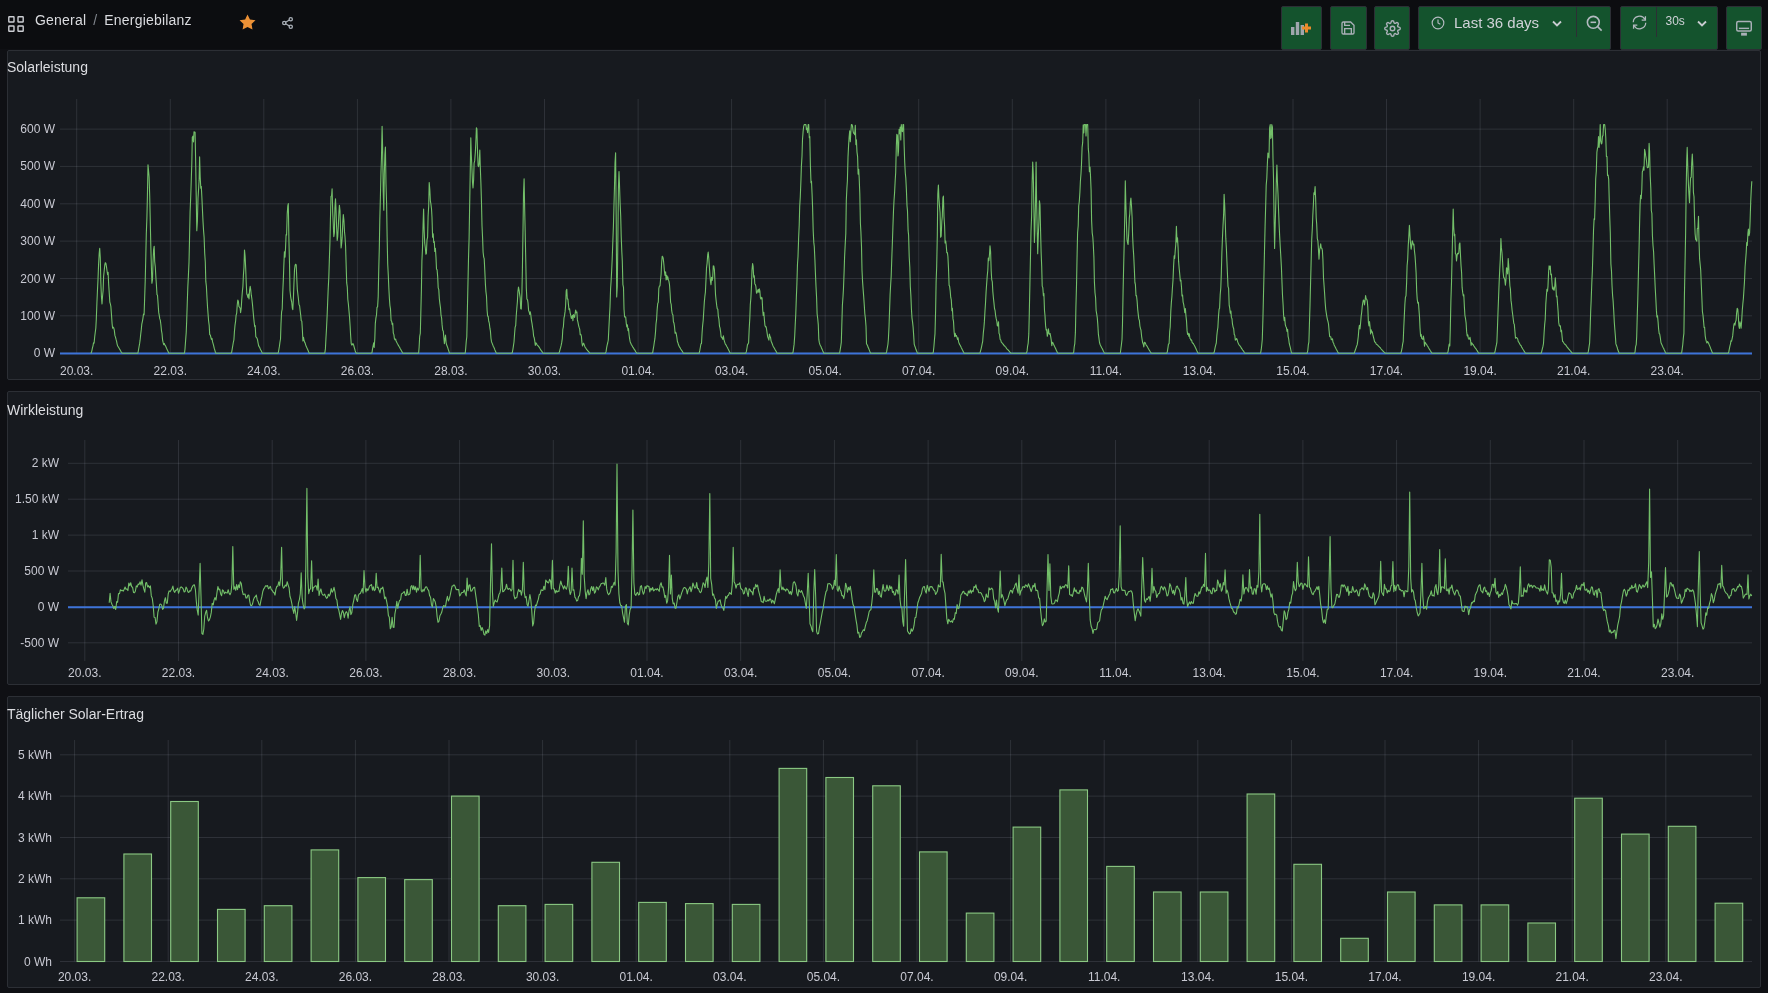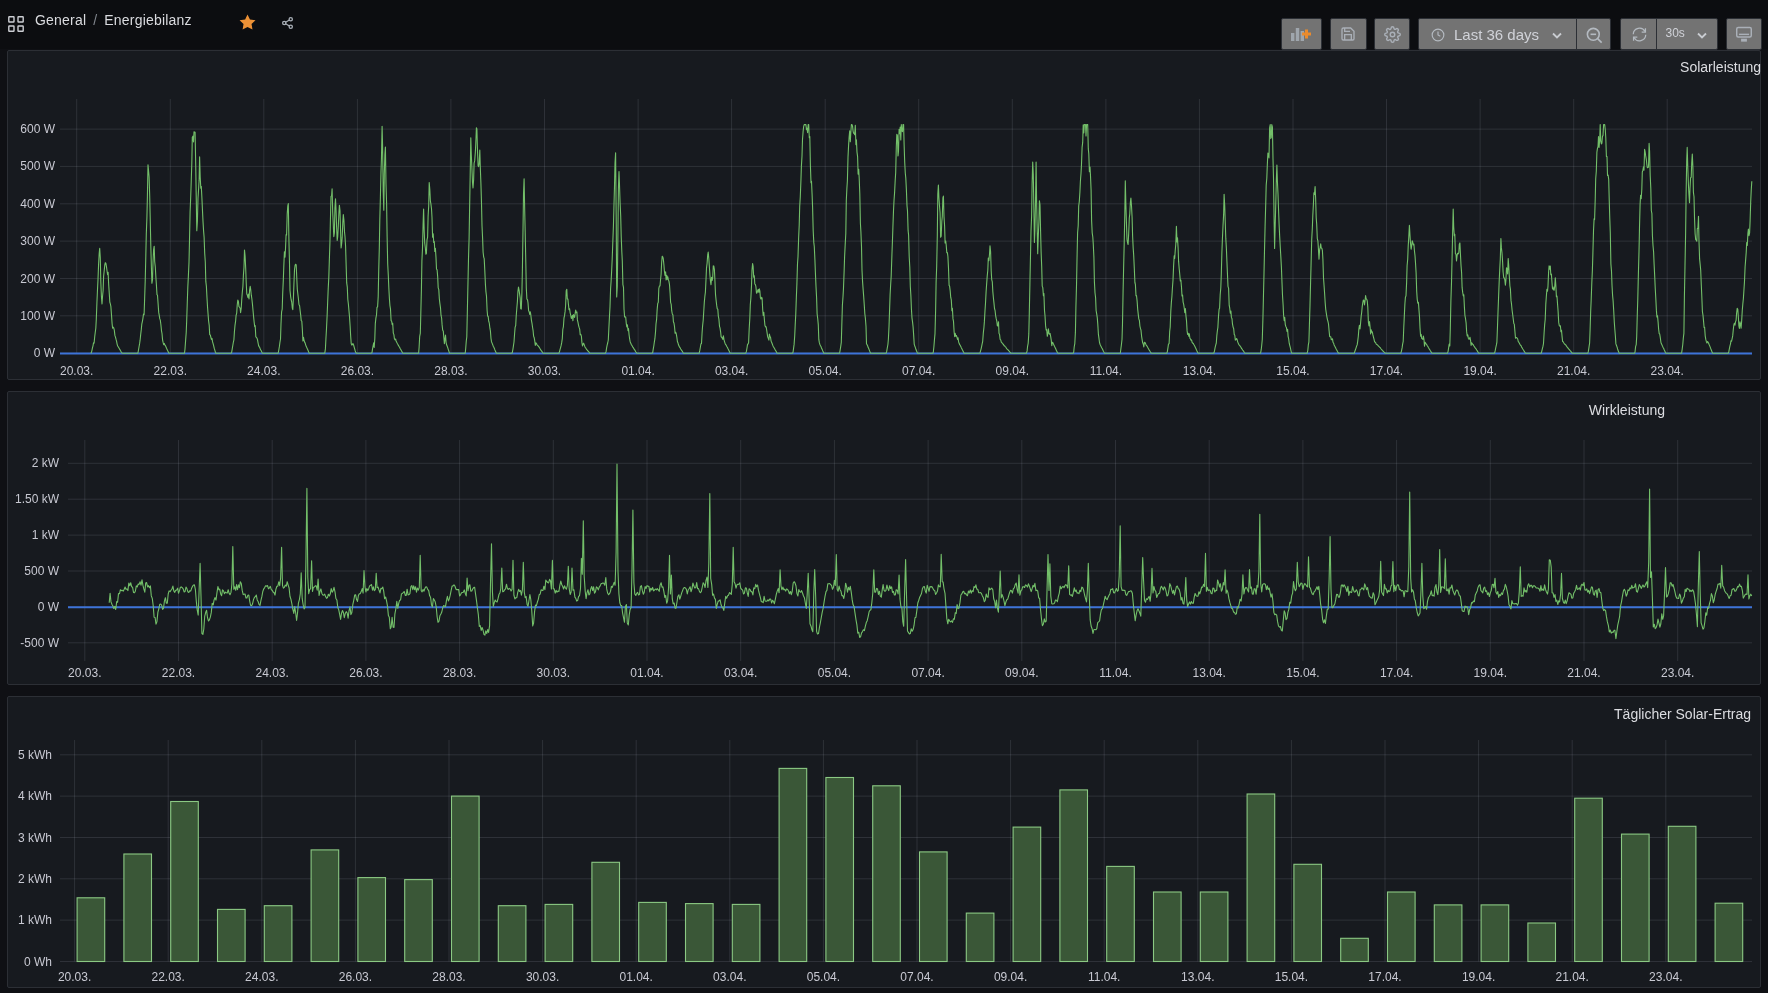--- a/index.html
+++ b/index.html
@@ -1,22 +1,22 @@
 <!DOCTYPE html>
 <html><head><meta charset="utf-8">
 <style>
 *{margin:0;padding:0;box-sizing:border-box}
 html,body{width:1768px;height:993px;background:#0f1014;font-family:"Liberation Sans",sans-serif;overflow:hidden}
 #nav{position:absolute;left:0;top:0;width:1768px;height:49px;background:#0c0d10}
 #crumb{position:absolute;left:35px;top:12px;font-size:14px;font-weight:500;color:#dadbdf;letter-spacing:.2px}
 #crumb .sep{color:#81868e;padding:0 7px;font-weight:400}
-.btn{position:absolute;top:18px;height:32px;background:#737373;border:1px solid #2c2f35;border-radius:2px;display:flex;align-items:center;justify-content:center}
+.btn{position:absolute;top:6px;height:44px;background:#14532d;border:1px solid #2c2f35;border-radius:2px;display:flex;align-items:center;justify-content:center}
 .vdiv{position:absolute;top:0;width:1px;height:30px;background:#2c2f35}
 .panel{position:absolute;left:7px;width:1754px;background:#171a1f;border:1px solid #2c2f35;border-radius:2px}
-.ptitle{position:absolute;left:0;right:0;text-align:right;font-size:14px;font-weight:500;color:#dcdde1}
+.ptitle{position:absolute;left:0;right:0;text-align:left;font-size:14px;font-weight:500;color:#dcdde1}
 </style></head>
 <body>
 <div class="panel" style="top:50px;height:330px"></div>
 <div class="panel" style="top:391px;height:294px"></div>
 <div class="panel" style="top:695.5px;height:292px"></div>
 <div class="ptitle" style="position:absolute;left:7px;width:1754px;top:59px">Solarleistung</div>
 <div class="ptitle" style="position:absolute;left:7px;width:1658px;top:402px">Wirkleistung</div>
 <div class="ptitle" style="position:absolute;left:7px;width:1744px;top:706px">Täglicher Solar-Ertrag</div>
 <svg width="1768" height="993" viewBox="0 0 1768 993" style="position:absolute;left:0;top:0">
 <style>.ax{font:12px "Liberation Sans",sans-serif;fill:#c8c9d2}</style>

